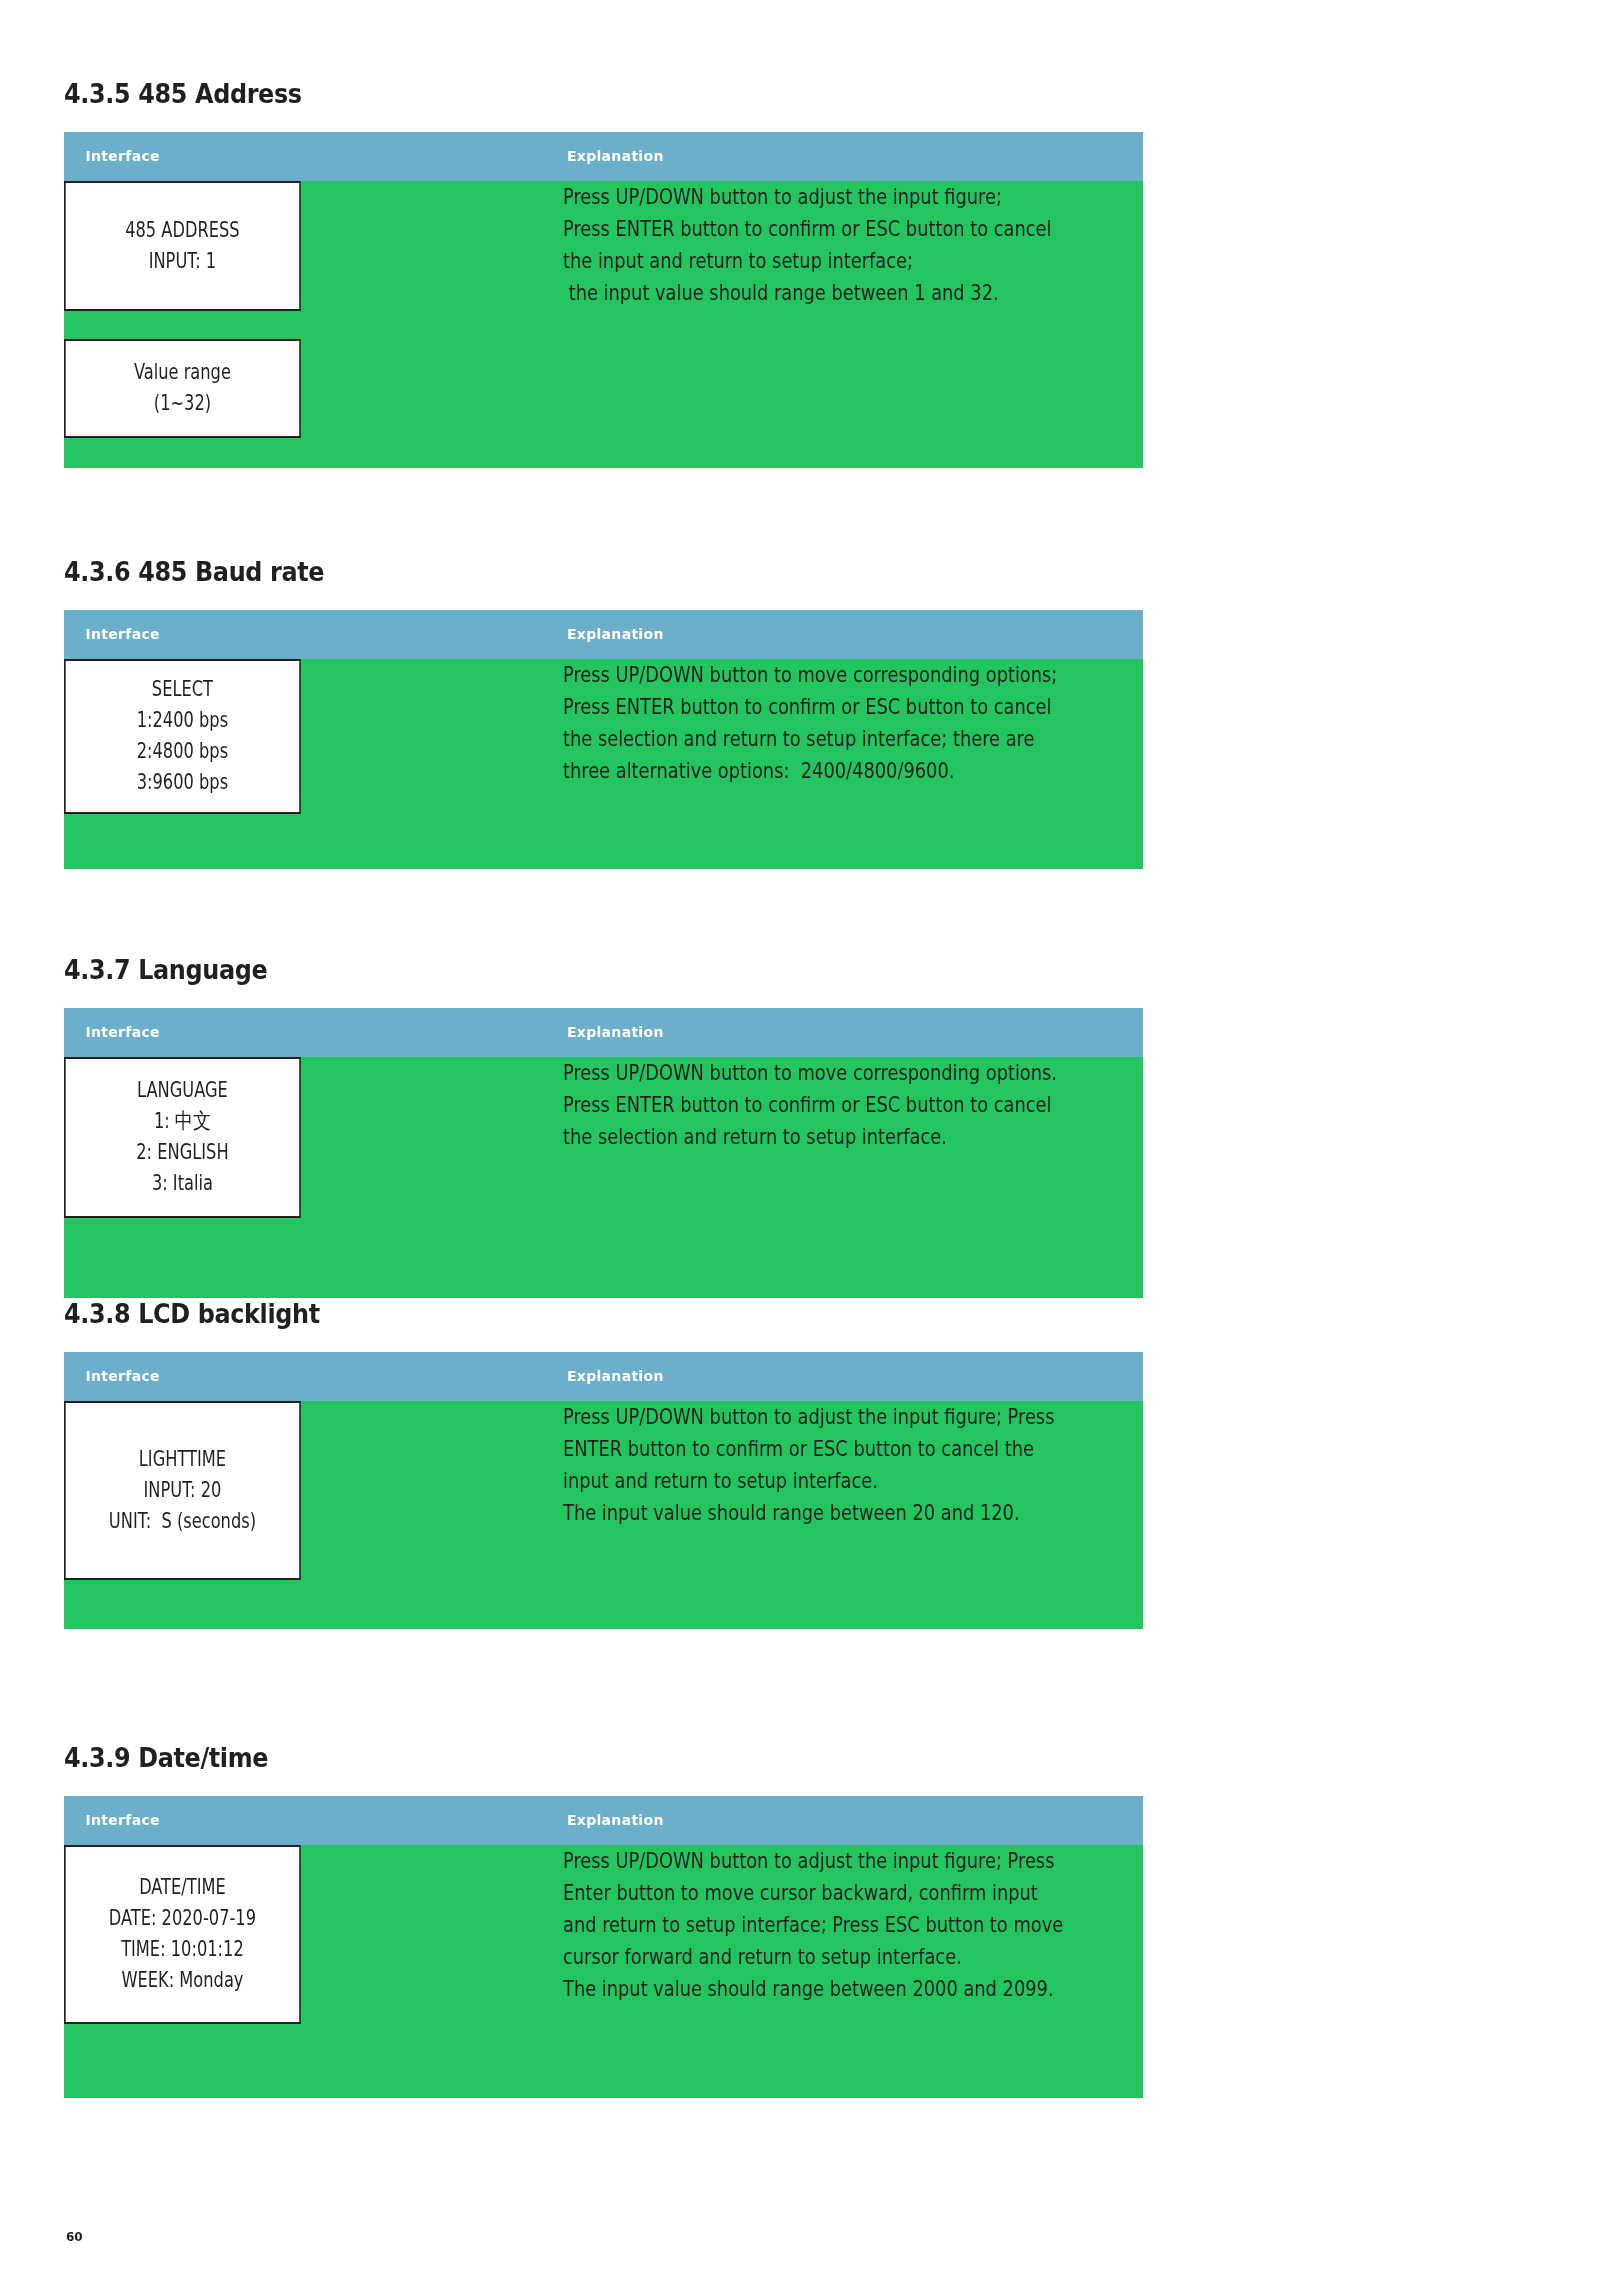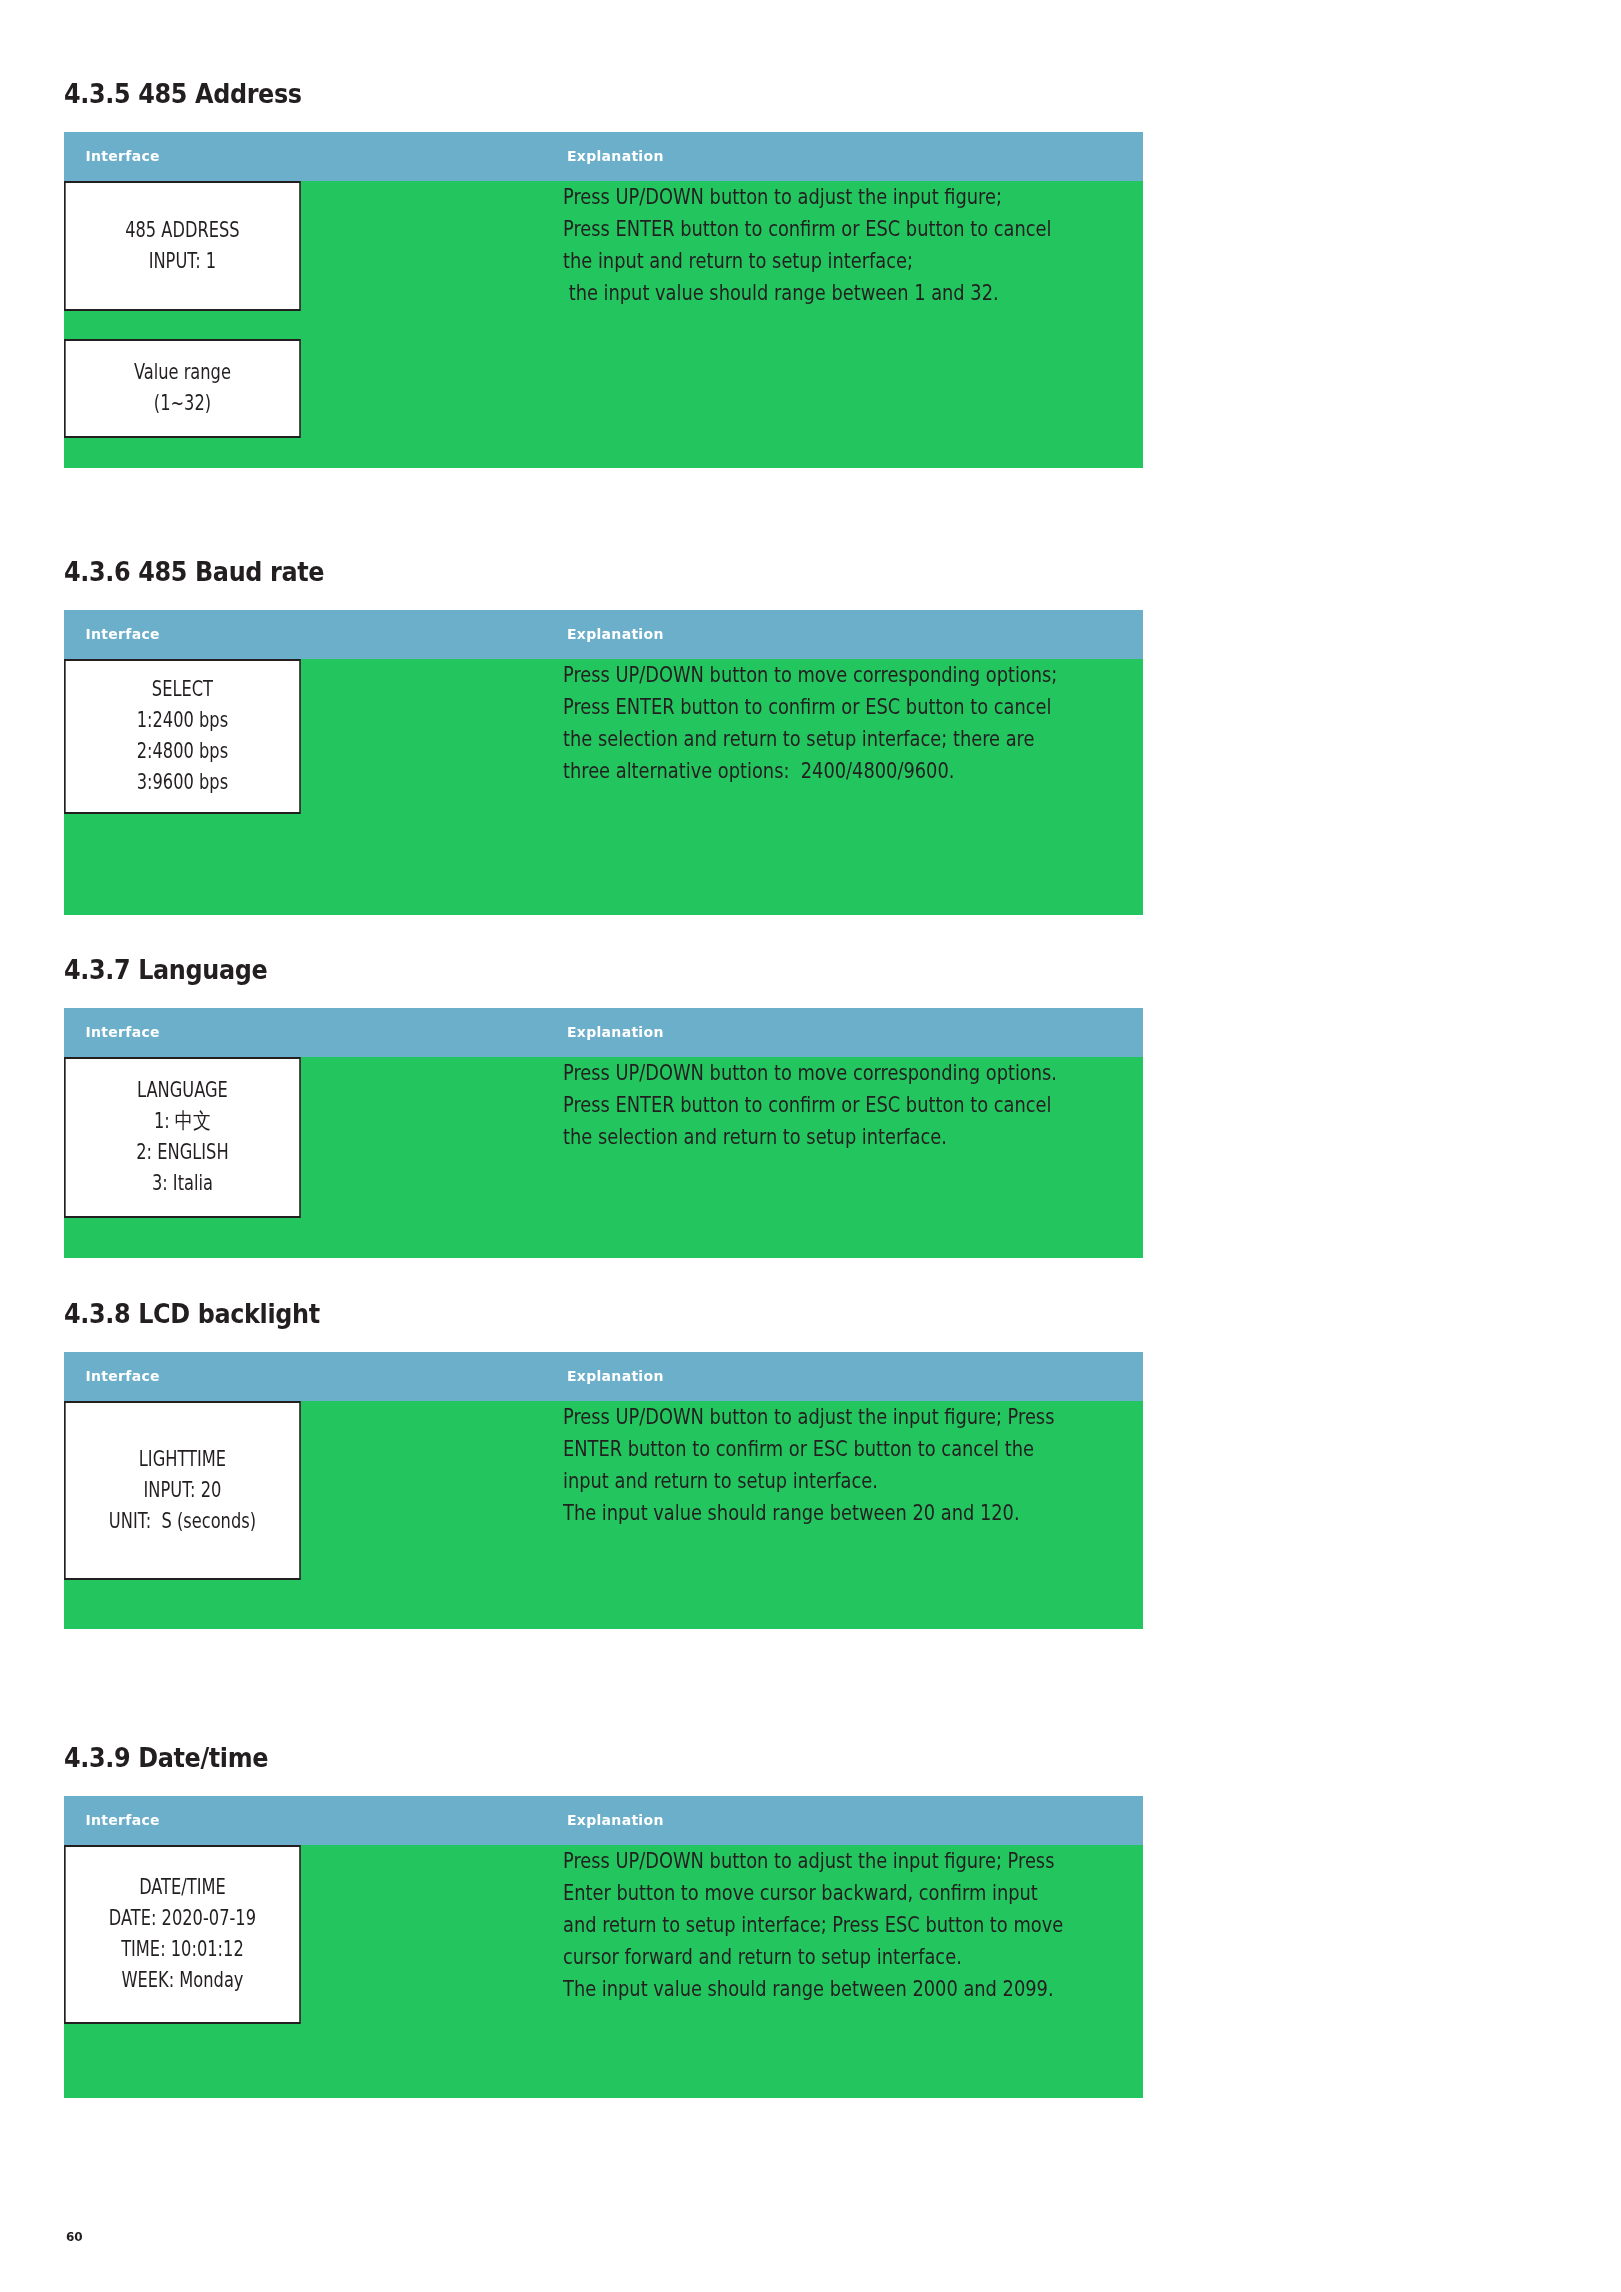--- a/index.html
+++ b/index.html
@@ -172,21 +172,21 @@
     <h2 class="section-heading">4.3.6 485 Baud rate</h2>
     <table class="spec-table">
       <thead>
         <tr class="thead-row">
           <th class="col-interface">Interface</th>
           <th class="col-explanation">Explanation</th>
         </tr>
       </thead>
       <tbody>
         <tr class="tbody-row">
-          <td class="iface-cell" style="height:256px;margin-top:7px;">
+          <td class="iface-cell" style="height:210px;margin-top:7px;">
             <div class="lcd lcd-h173">
               <span class="line">SELECT</span>
               <span class="line">1:2400 bps</span>
               <span class="line">2:4800 bps</span>
               <span class="line">3:9600 bps</span>
             </div>
           </td>
           <td class="expl-cell">
             <div class="expl">
               <span class="line">Press UP/DOWN button to move corresponding options;</span>
@@ -204,21 +204,21 @@
     <h2 class="section-heading">4.3.7 Language</h2>
     <table class="spec-table">
       <thead>
         <tr class="thead-row">
           <th class="col-interface">Interface</th>
           <th class="col-explanation">Explanation</th>
         </tr>
       </thead>
       <tbody>
         <tr class="tbody-row">
-          <td class="iface-cell" style="height:201px;">
+          <td class="iface-cell" style="height:241px;">
             <div class="lcd lcd-h180">
               <span class="line">LANGUAGE</span>
               <span class="line">1: 中文</span>
               <span class="line">2: ENGLISH</span>
               <span class="line">3: Italia</span>
             </div>
           </td>
           <td class="expl-cell">
             <div class="expl">
               <span class="line">Press UP/DOWN button to move corresponding options.</span>

